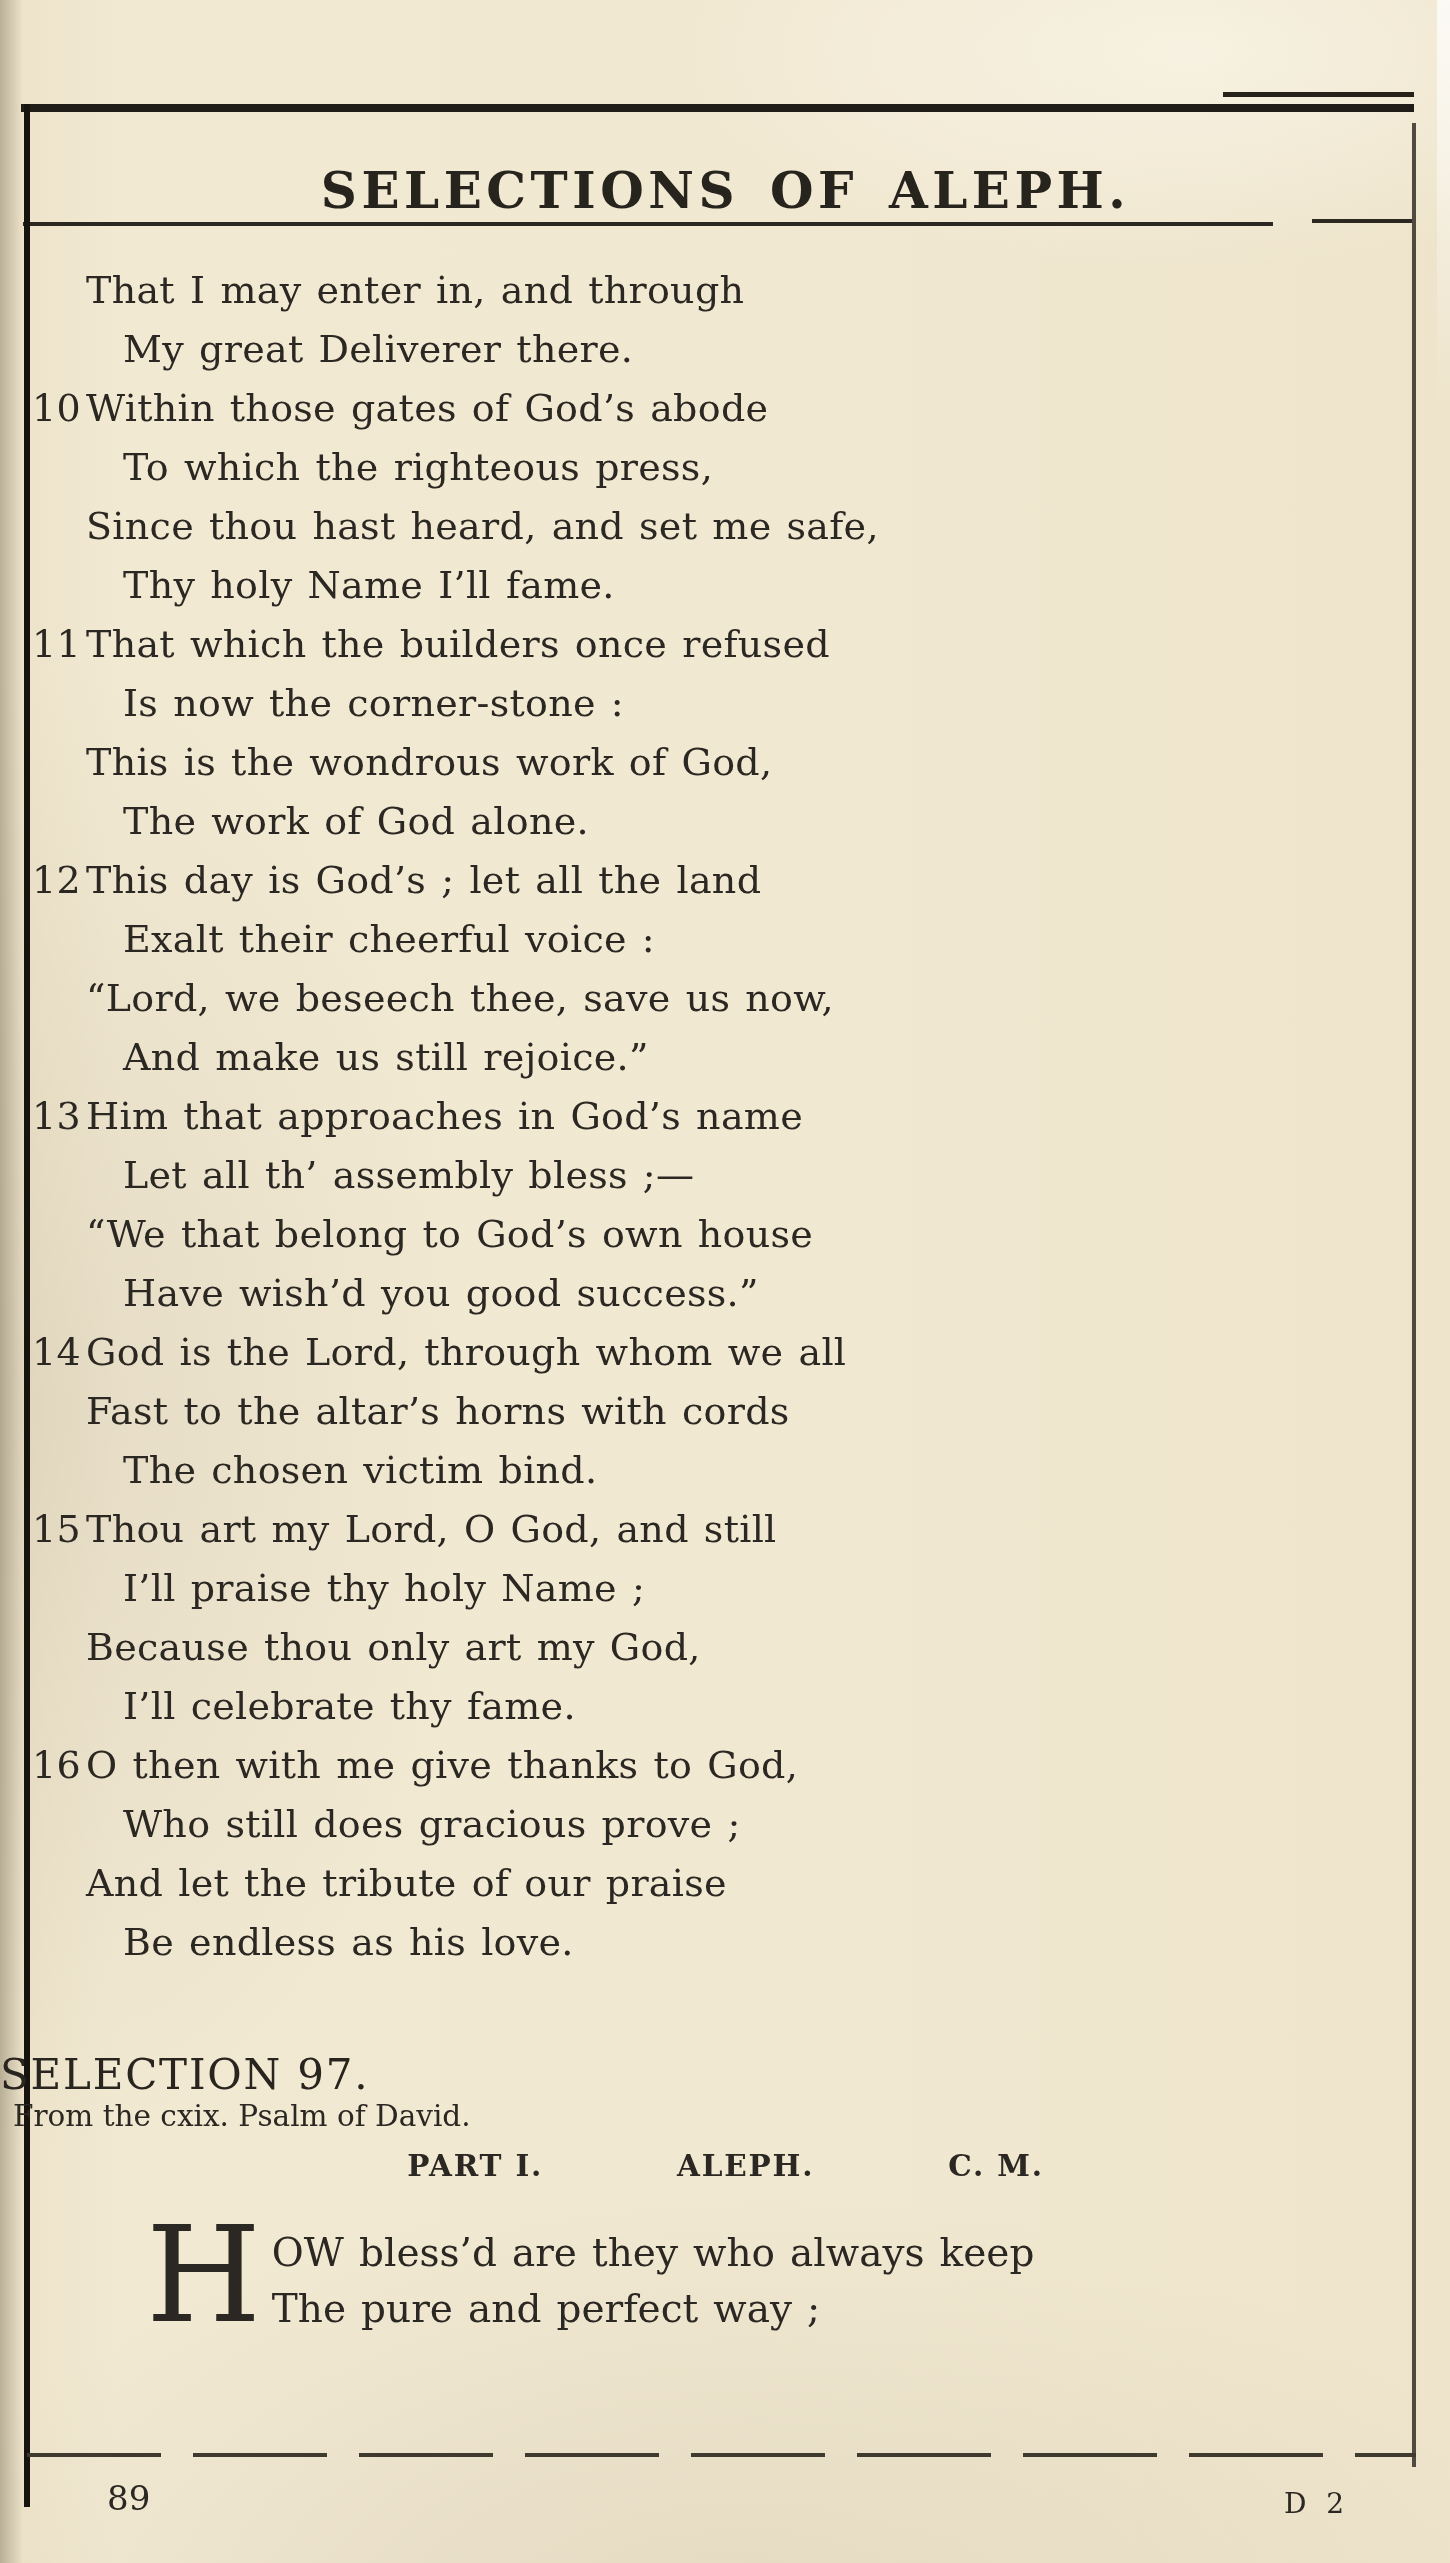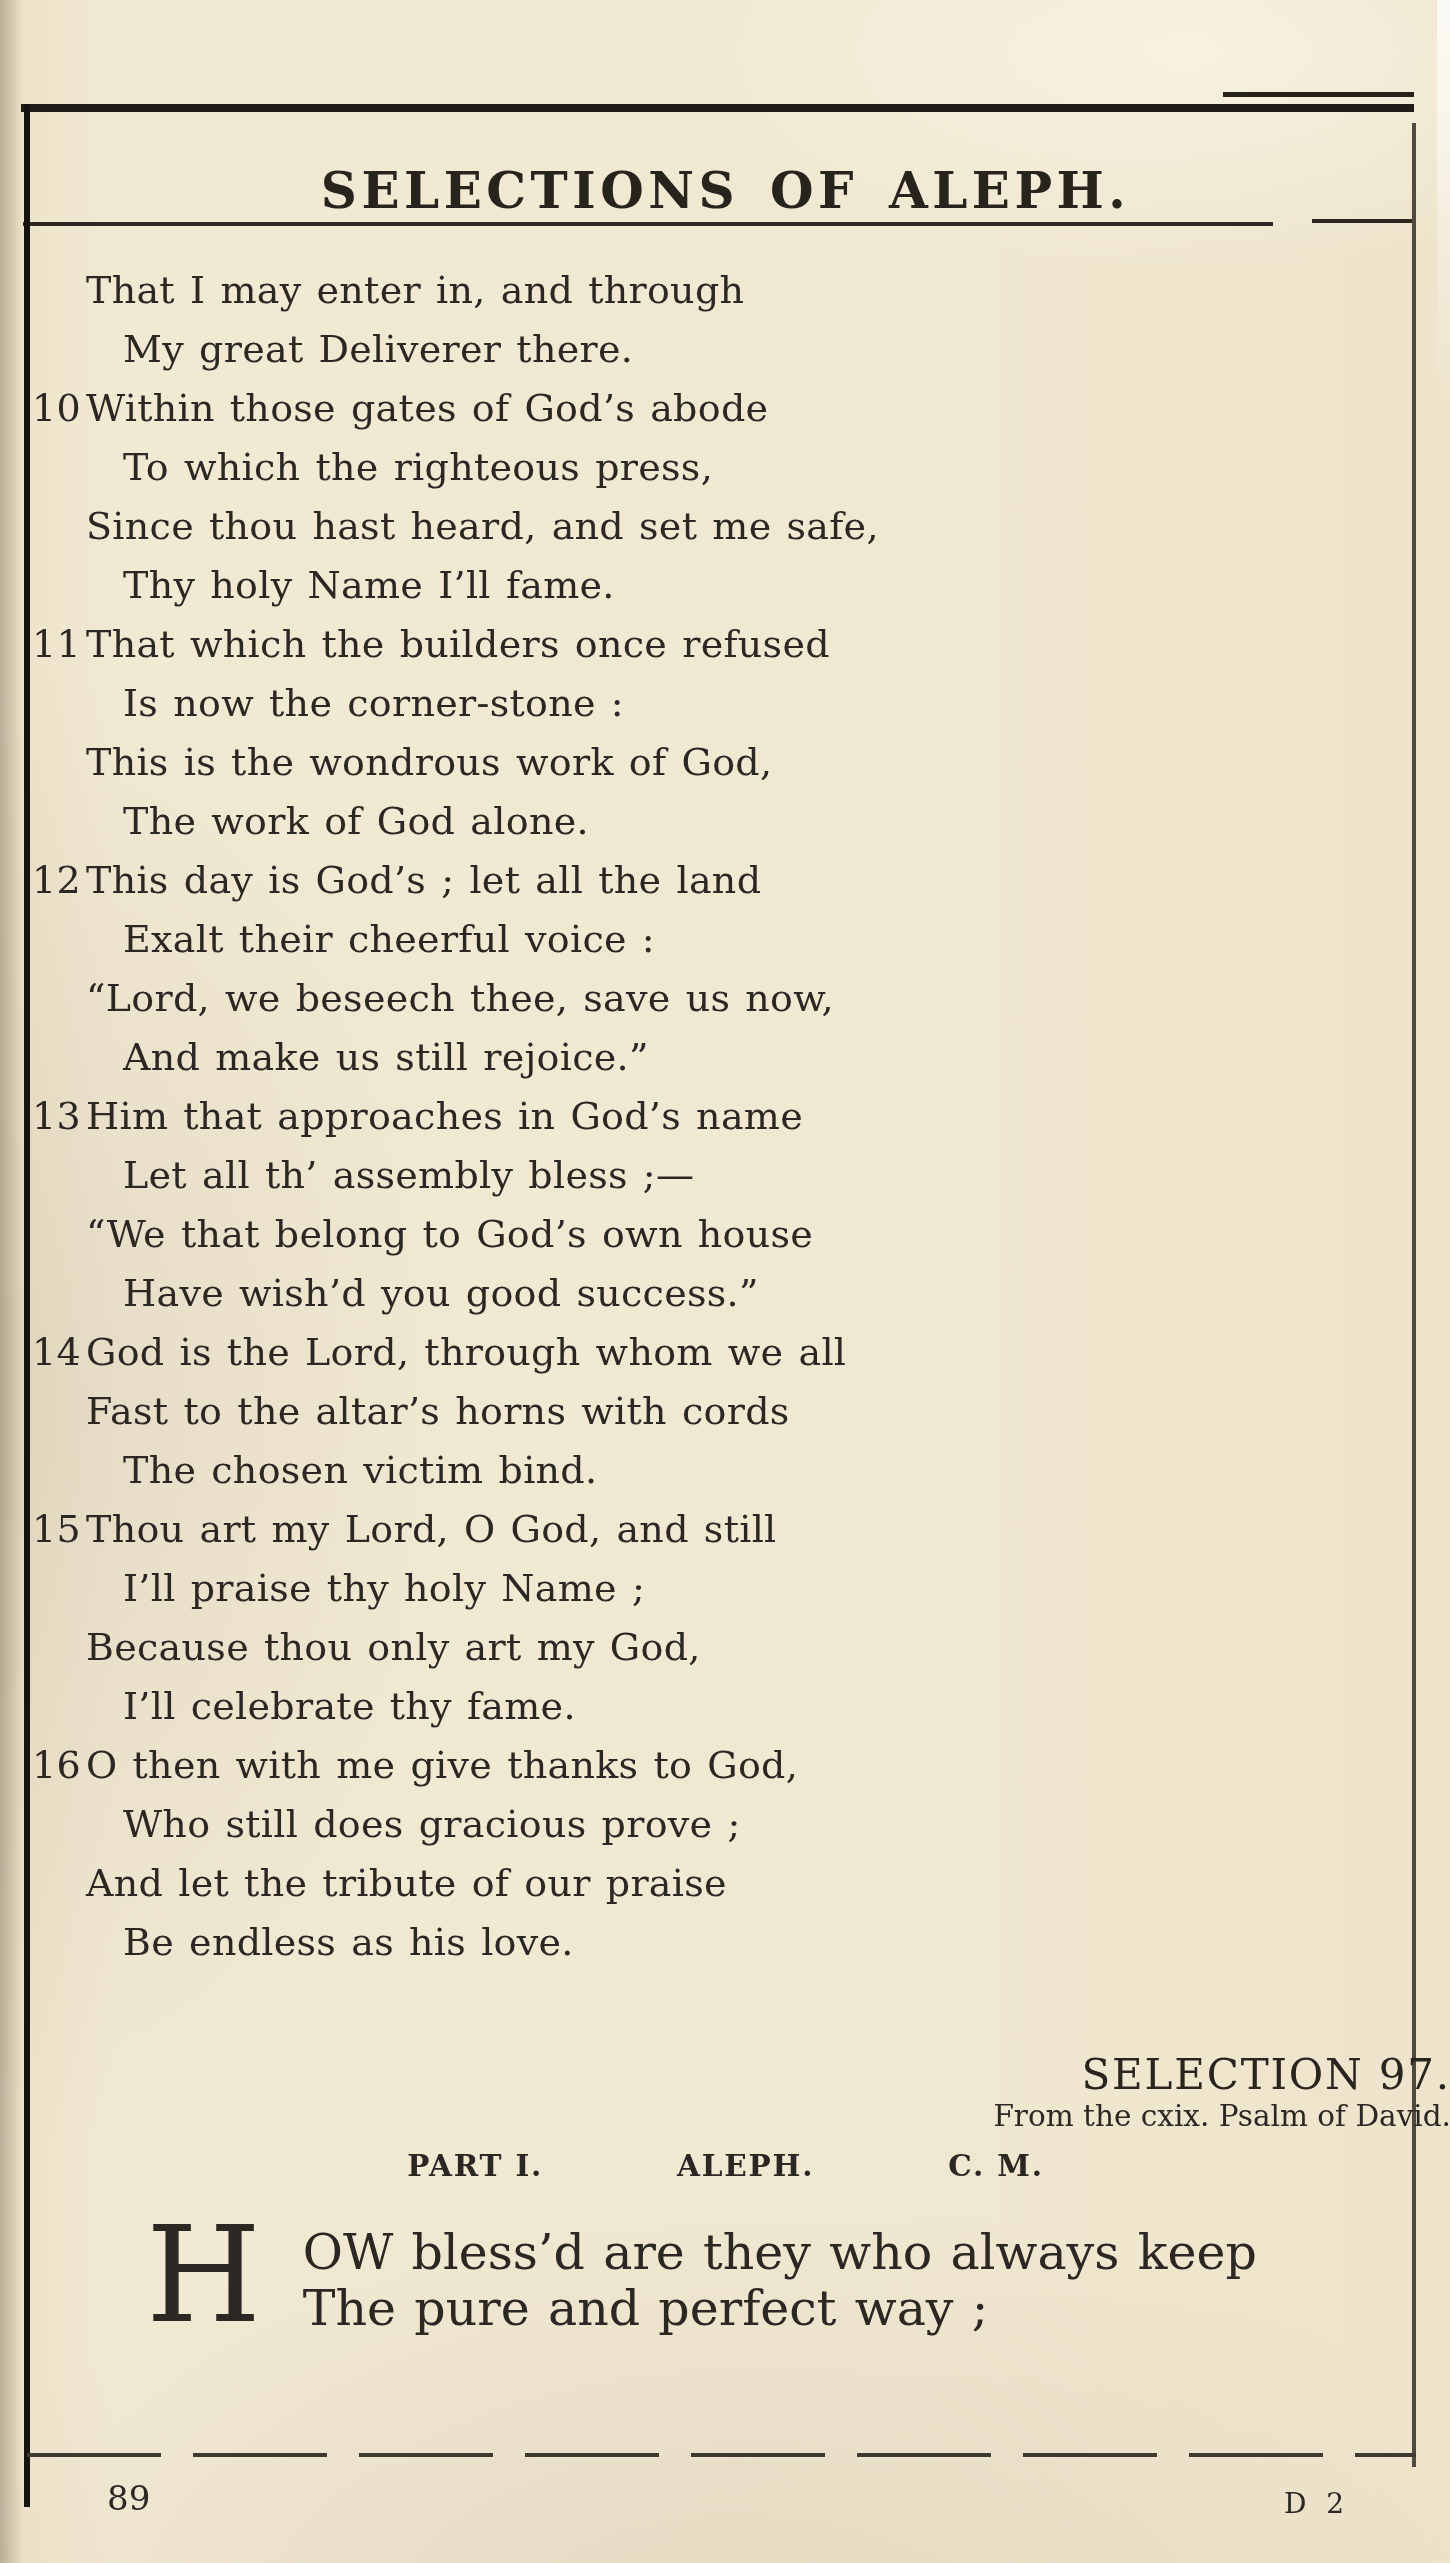--- a/index.html
+++ b/index.html
@@ -33,29 +33,29 @@
   }
 
   .verses {
     position:absolute; left:86px; top:261px; width:1286px;
     font-size:38px; line-height:59px; letter-spacing:0.3px; word-spacing:2.7px;
   }
   .stanza { position:relative; }
   .num { position:absolute; left:-54px; top:0; }
   .vl.indent { padding-left:37px; }
 
-  .selection { position:absolute; left:0; top:2050px; width:100%; text-align:right; }
+  .selection { position:absolute; left:0; top:2050px; width:100%; text-align:left; }
   .selection-title { margin:0; font-size:42px; font-weight:400; letter-spacing:1.8px; color:#28241e; }
   .selection-source { font-size:29.5px;padding-left:13px; }
   .part-line { margin-top:15px; display:flex; justify-content:center; column-gap:134px;
                font-size:29.5px; font-weight:700; letter-spacing:1.8px; }
 
   .opening { position:absolute; left:146px; top:2223px; display:flex; align-items:flex-start; }
   .drop-cap { display:block; font-size:132px; line-height:105px; margin-right:10.7px; }
-  .opening-lines { font-size:49px; line-height:56px; padding-top:1.8px; word-spacing:2.7px;margin-left:31px; }
+  .opening-lines { font-size:39px; line-height:56px; padding-top:1.8px; word-spacing:2.7px; }
 
   .page-number { position:absolute; left:107px;  top:2478px; font-size:34px; }
   .signature   { position:absolute; left:1284px; top:2487px; font-size:28px; letter-spacing:5.4px; }
 </style>
 </head>
 <body>
 
 <div class="page">
 
   <div class="rule-top"></div>

